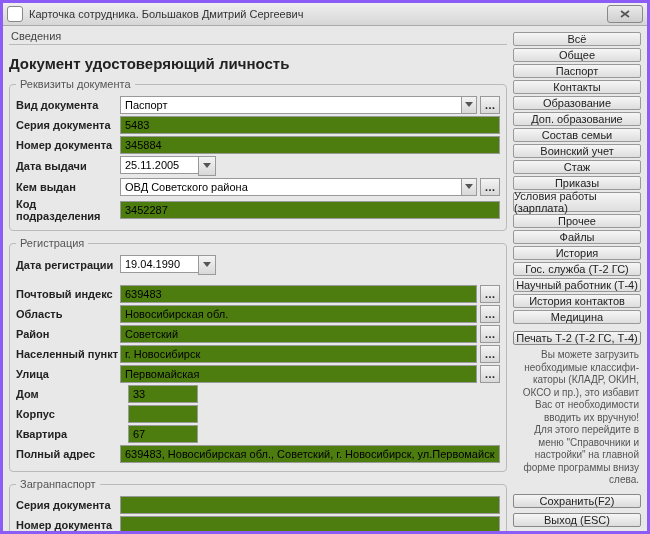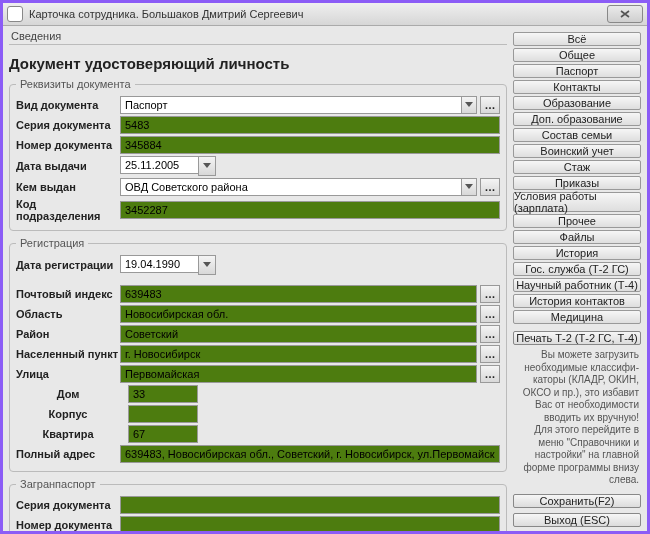--- a/index.html
+++ b/index.html
@@ -9,21 +9,21 @@
 .titlebar .title{flex:1;color:#333}
 .titlebar .close{width:34px;height:16px;background:linear-gradient(#eaeaea,#cfcfcf);border:1px solid #888;border-radius:3px;display:flex;align-items:center;justify-content:center;color:#444;font-weight:bold}
 .body{flex:1;display:flex;overflow:hidden}
 .left{flex:1;padding:4px 6px 6px 6px;overflow:hidden}
 .menutab{font-size:11px;color:#444;border-bottom:1px solid #bbb;padding:0 2px 2px 2px;margin-bottom:10px}
 h2.section{font-size:15px;font-weight:bold;margin:2px 0 6px 0}
 fieldset{border:1px solid #bbb;border-radius:4px;margin:0 0 6px 0;padding:4px 6px 6px 6px}
 legend{color:#555;padding:0 4px;font-size:11px}
 .row{display:flex;align-items:center;margin:2px 0}
 .lbl{width:104px;font-weight:bold;font-size:11px}
-.lbl2{width:104px;text-align:center;padding-right:8px;font-weight:bold}
+.lbl2{width:104px;text-align:left;padding-right:8px;font-weight:bold}
 .lbl3{width:104px;font-weight:bold}
 input.t{flex:1;height:18px;border:1px solid #999;background:#4d7c0f;padding:0 4px;font-family:inherit;font-size:11px;box-sizing:border-box}
 input.sm{width:70px;flex:none}
 .combo{display:flex;flex:1}
 .combo input{flex:1;height:18px;border:1px solid #999;border-right:none;background:#fff;padding:0 4px;font-family:inherit;font-size:11px;box-sizing:border-box}
 .combo .dd{width:16px;height:18px;border:1px solid #999;background:linear-gradient(#f4f4f4,#d8d8d8);display:flex;align-items:center;justify-content:center;box-sizing:border-box}
 .dd svg,.dots svg{display:block}
 .dots{width:20px;height:18px;border:1px solid #999;background:linear-gradient(#f4f4f4,#d8d8d8);margin-left:3px;display:flex;align-items:center;justify-content:center;font-weight:bold;box-sizing:border-box}
 .date{display:flex}
 .date input{width:78px;height:18px;border:1px solid #999;border-right:none;padding:0 4px;font-family:inherit;font-size:11px;box-sizing:border-box}

